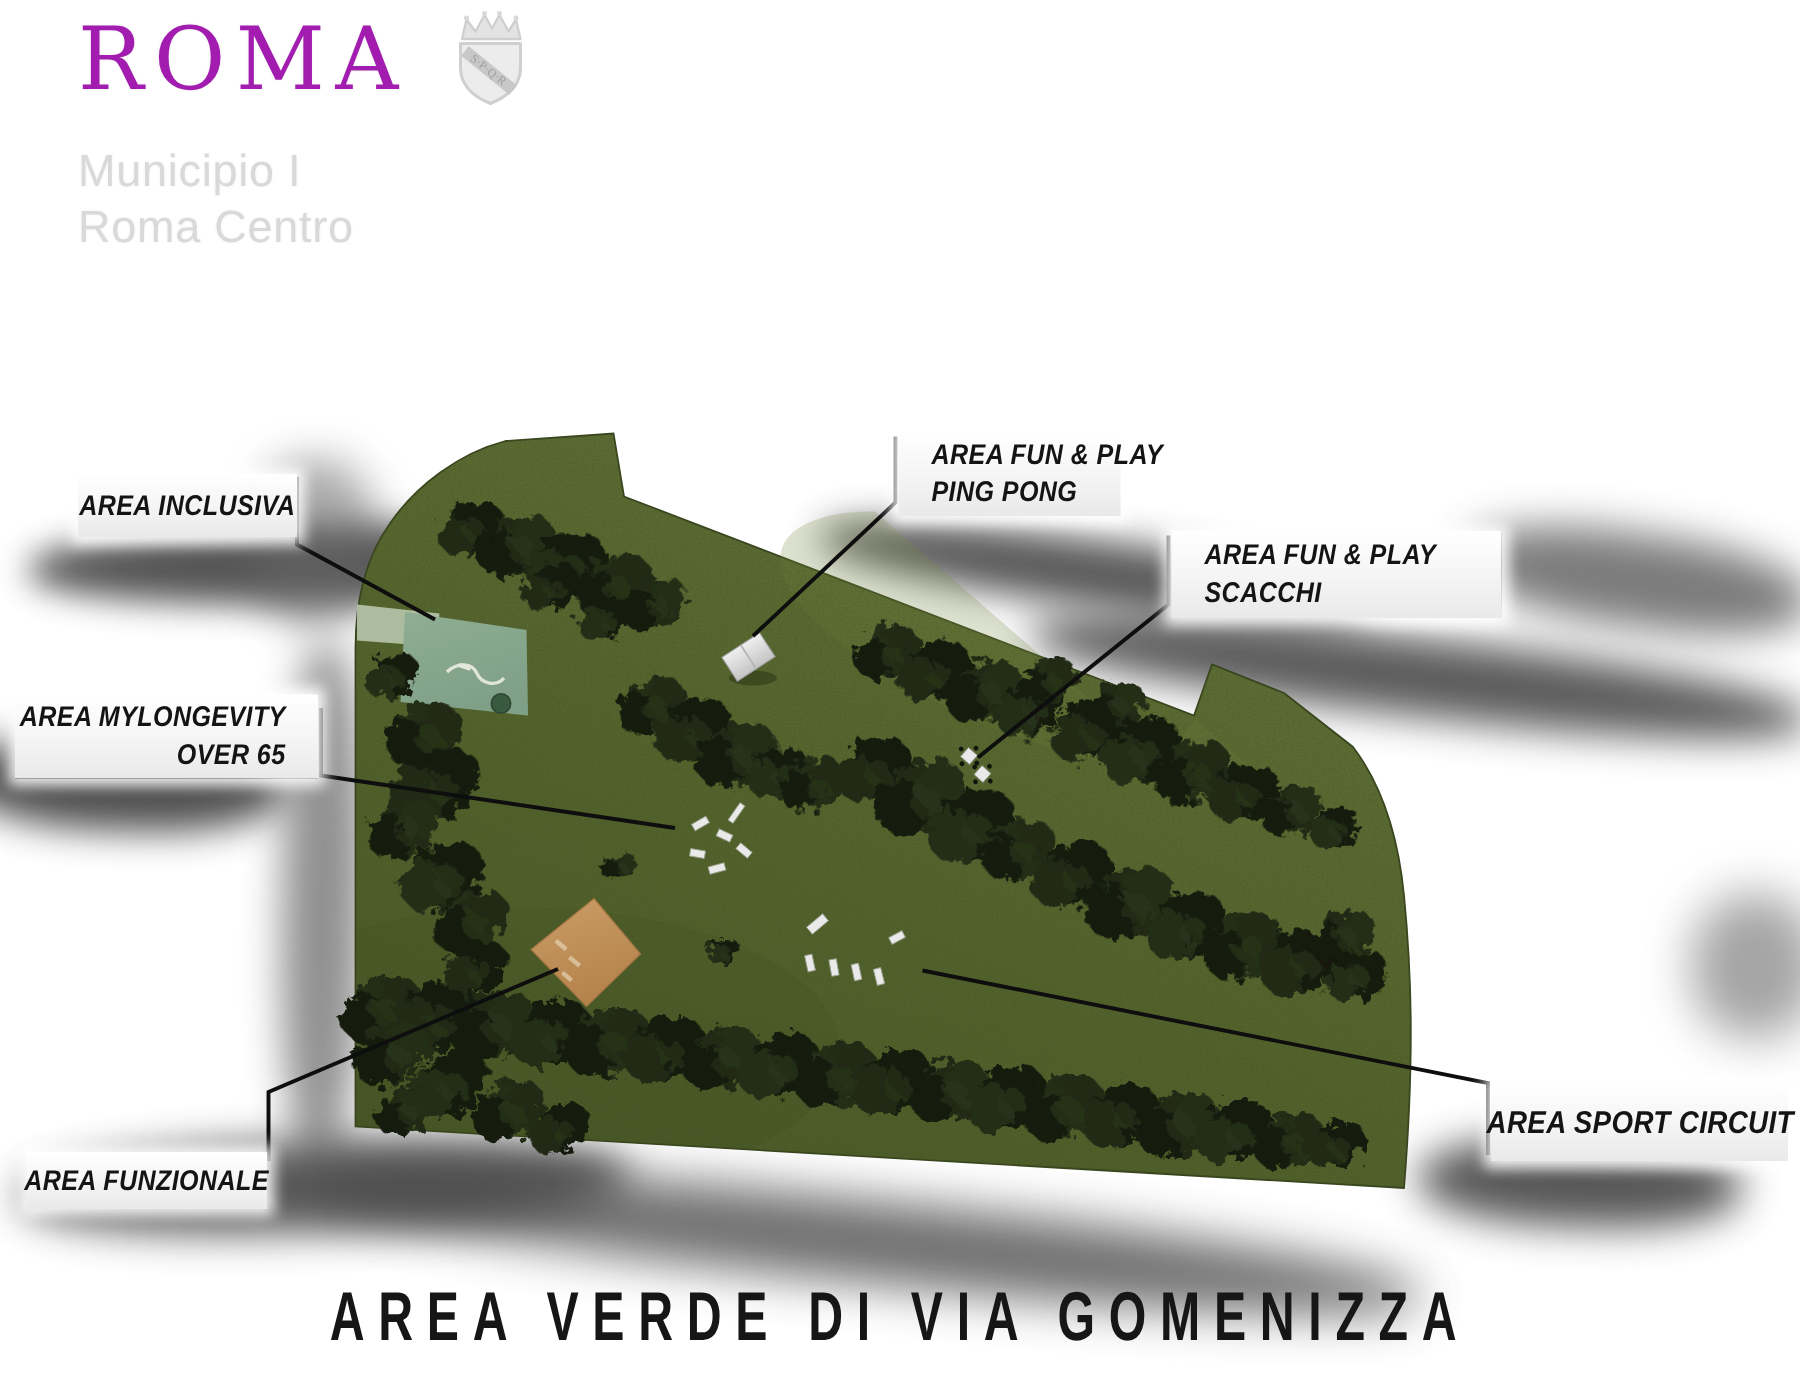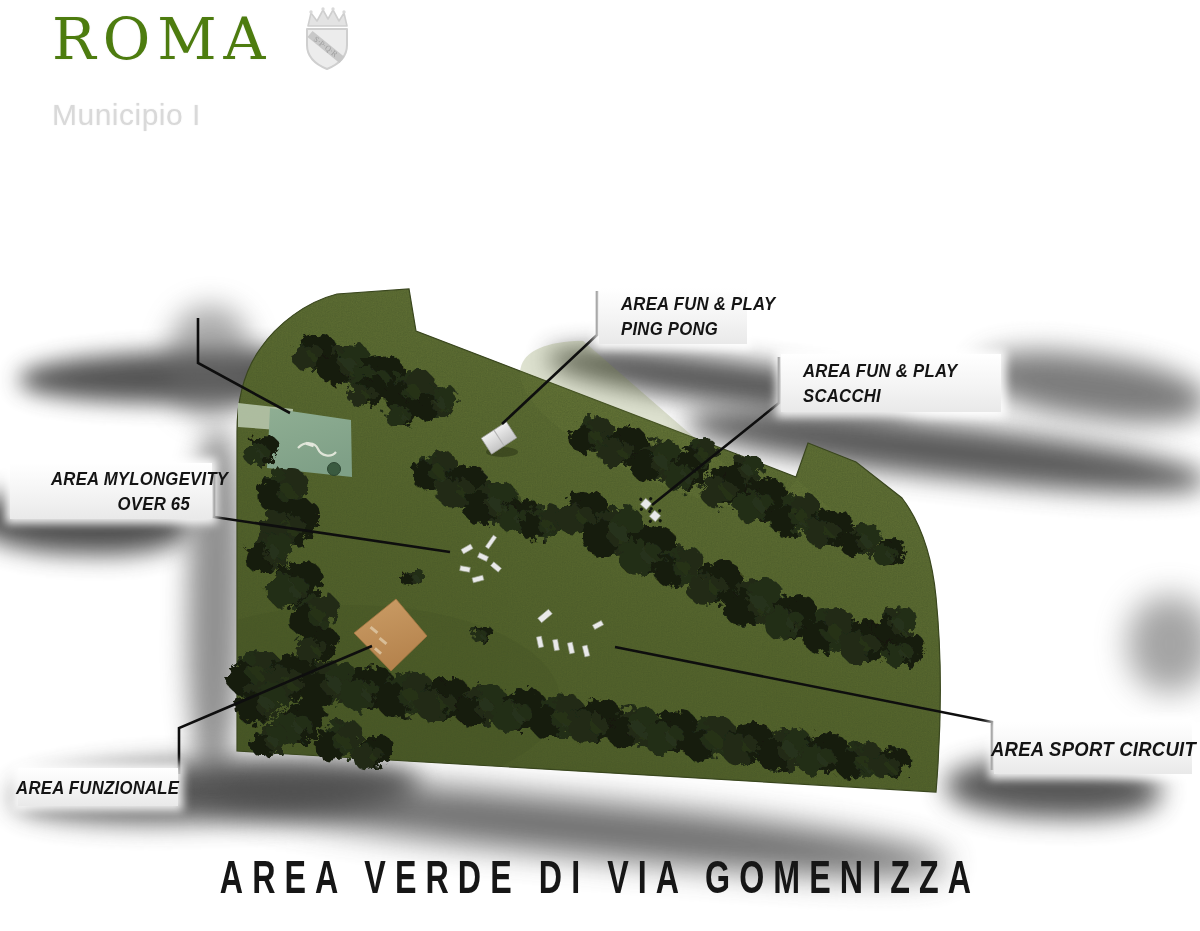--- a/index.html
+++ b/index.html
@@ -9,28 +9,28 @@
   #shadow-layer,#label-layer{position:absolute;inset:0;}
   #scene{position:absolute;inset:0;}
   .area-label{position:absolute;display:flex;flex-direction:column;justify-content:center;
       padding:3px 22px;box-sizing:border-box;
       background:linear-gradient(180deg,#ffffff 0%,#f4f4f4 55%,#e9e9e9 100%);
       box-shadow:0 0 9px 5px rgba(255,255,255,0.92);font-style:italic;}
   .area-label span{font-weight:bold;font-size:19px;line-height:25px;color:#141414;
       white-space:nowrap;letter-spacing:.3px;transform:scaleX(.88);}
   .area-label.align-left{align-items:flex-start}
   .area-label.align-left span{transform-origin:left center}
-  .area-label.align-right{}
+  .area-label.align-right{align-items:flex-end}
   .area-label.align-right span{transform-origin:right center;text-align:right}
   .area-label.align-center{align-items:center}
   .area-label.align-center span{transform-origin:center center}
   .area-label.big span{font-size:21px}
   #logo{position:absolute;left:52px;top:8px;color:#d5d5d5;}
   #logo-city{font-family:"DejaVu Serif","Liberation Serif",serif;font-weight:400;
-      font-size:58px;line-height:62px;letter-spacing:7px;color:#4d7c0f;text-shadow:0 0 2px #ededed;}
+      font-size:58px;line-height:62px;letter-spacing:7px;color:#a21caf;text-shadow:0 0 2px #ededed;}
   #logo-sub{margin-top:26px;font-size:30px;line-height:37px;color:#d9d9d9;letter-spacing:.5px;
       text-shadow:0 0 2px #f0f0f0;}
   #crest{position:absolute;left:297px;top:6px;}
   #poster-title{position:absolute;top:850px;left:0;right:0;text-align:center;
       font-weight:bold;font-size:46px;color:#161616;letter-spacing:13px;white-space:nowrap;
       transform:scaleX(.70);transform-origin:center;}
 </style>
 </head>
 <body>
 
@@ -401,20 +401,23 @@
         <polyline points="198,318 198,363 290,413" fill="none" stroke="#0e0e0e" stroke-width="2.6" stroke-linejoin="miter"></polyline>
         <polyline points="214,472 214,517 450,552" fill="none" stroke="#0e0e0e" stroke-width="2.6" stroke-linejoin="miter"></polyline>
         <polyline points="597,291 597,335 502,424" fill="none" stroke="#0e0e0e" stroke-width="2.6" stroke-linejoin="miter"></polyline>
         <polyline points="779,357 779,403 652,505" fill="none" stroke="#0e0e0e" stroke-width="2.6" stroke-linejoin="miter"></polyline>
         <polyline points="179,774 179,728 372,646" fill="none" stroke="#0e0e0e" stroke-width="2.6" stroke-linejoin="miter"></polyline>
         <polyline points="992,770 992,722 615,647" fill="none" stroke="#0e0e0e" stroke-width="2.6" stroke-linejoin="miter"></polyline>
       </g>
     </svg>
 
   <div id="label-layer">
+      <div class="area-label align-center" style="left: 52px; top: 316px; width: 146px; height: 42px;">
+        <span>AREA INCLUSIVA</span>
+      </div>
       <div class="area-label align-right" style="left: 10px; top: 463px; width: 202px; height: 56px;">
         <span>AREA MYLONGEVITY</span>
         <span>OVER 65</span>
       </div>
       <div class="area-label align-left" style="left: 599px; top: 288px; width: 148px; height: 56px;">
         <span>AREA FUN &amp; PLAY</span>
         <span>PING PONG</span>
       </div>
       <div class="area-label align-left" style="left: 781px; top: 354px; width: 220px; height: 58px;">
         <span>AREA FUN &amp; PLAY</span>
@@ -425,20 +428,21 @@
       </div>
       <div class="area-label align-center big" style="left: 994px; top: 722px; width: 198px; height: 52px; text-align: right;">
         <span>AREA SPORT CIRCUIT</span>
       </div>
     </div>
 
   <div id="logo">
     <div id="logo-city">ROMA</div>
     <div id="logo-sub">
       <div>Municipio I</div>
+      <div>Roma Centro</div>
     </div>
   </div>
 
   <svg id="crest" width="58" height="70" viewBox="0 0 58 70">
     <g fill="none" stroke="#cfcfcf" stroke-width="2" stroke-linejoin="round">
       <path d="M11,20 L14,7 L20,15 L26,4 L31,13 L36,4 L42,15 L47,7 L50,20 Z" fill="#e3e3e3" stroke-width="1.6"></path>
       <circle cx="14" cy="6" r="1.7" fill="#d9d9d9" stroke="none"></circle>
       <circle cx="26" cy="3" r="1.7" fill="#d9d9d9" stroke="none"></circle>
       <circle cx="36" cy="3" r="1.7" fill="#d9d9d9" stroke="none"></circle>
       <circle cx="47" cy="6" r="1.7" fill="#d9d9d9" stroke="none"></circle>

